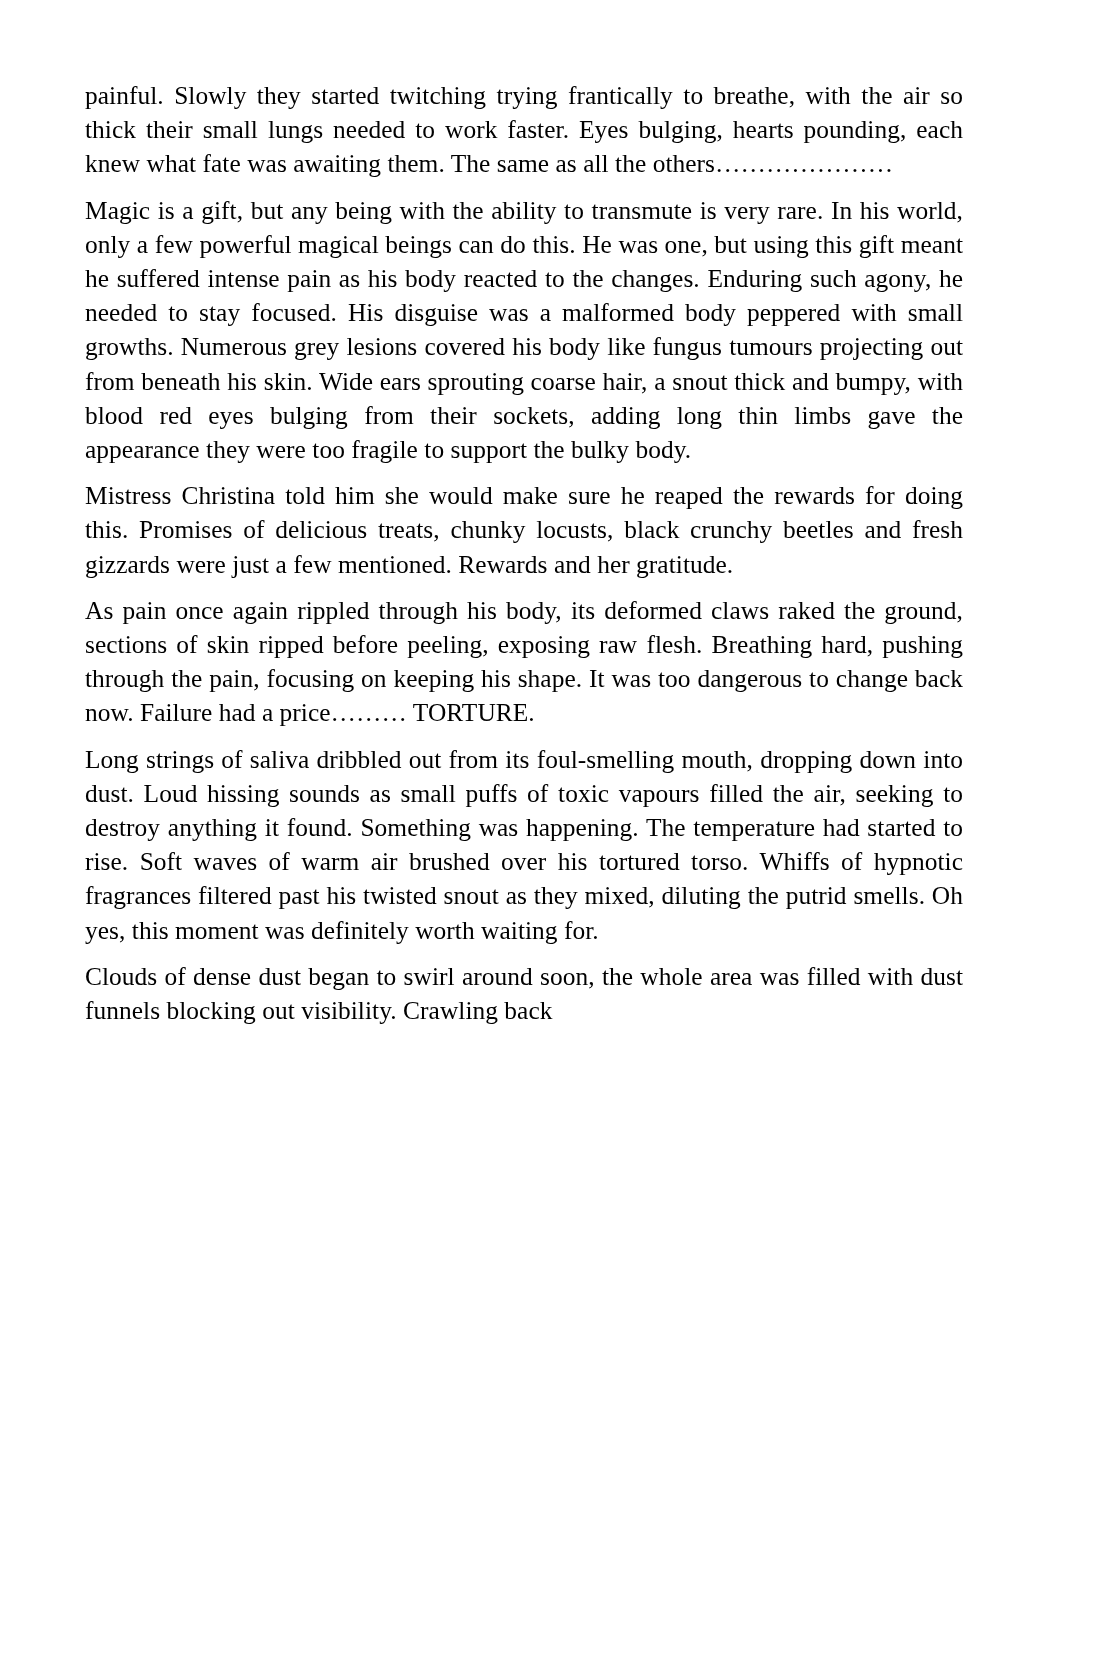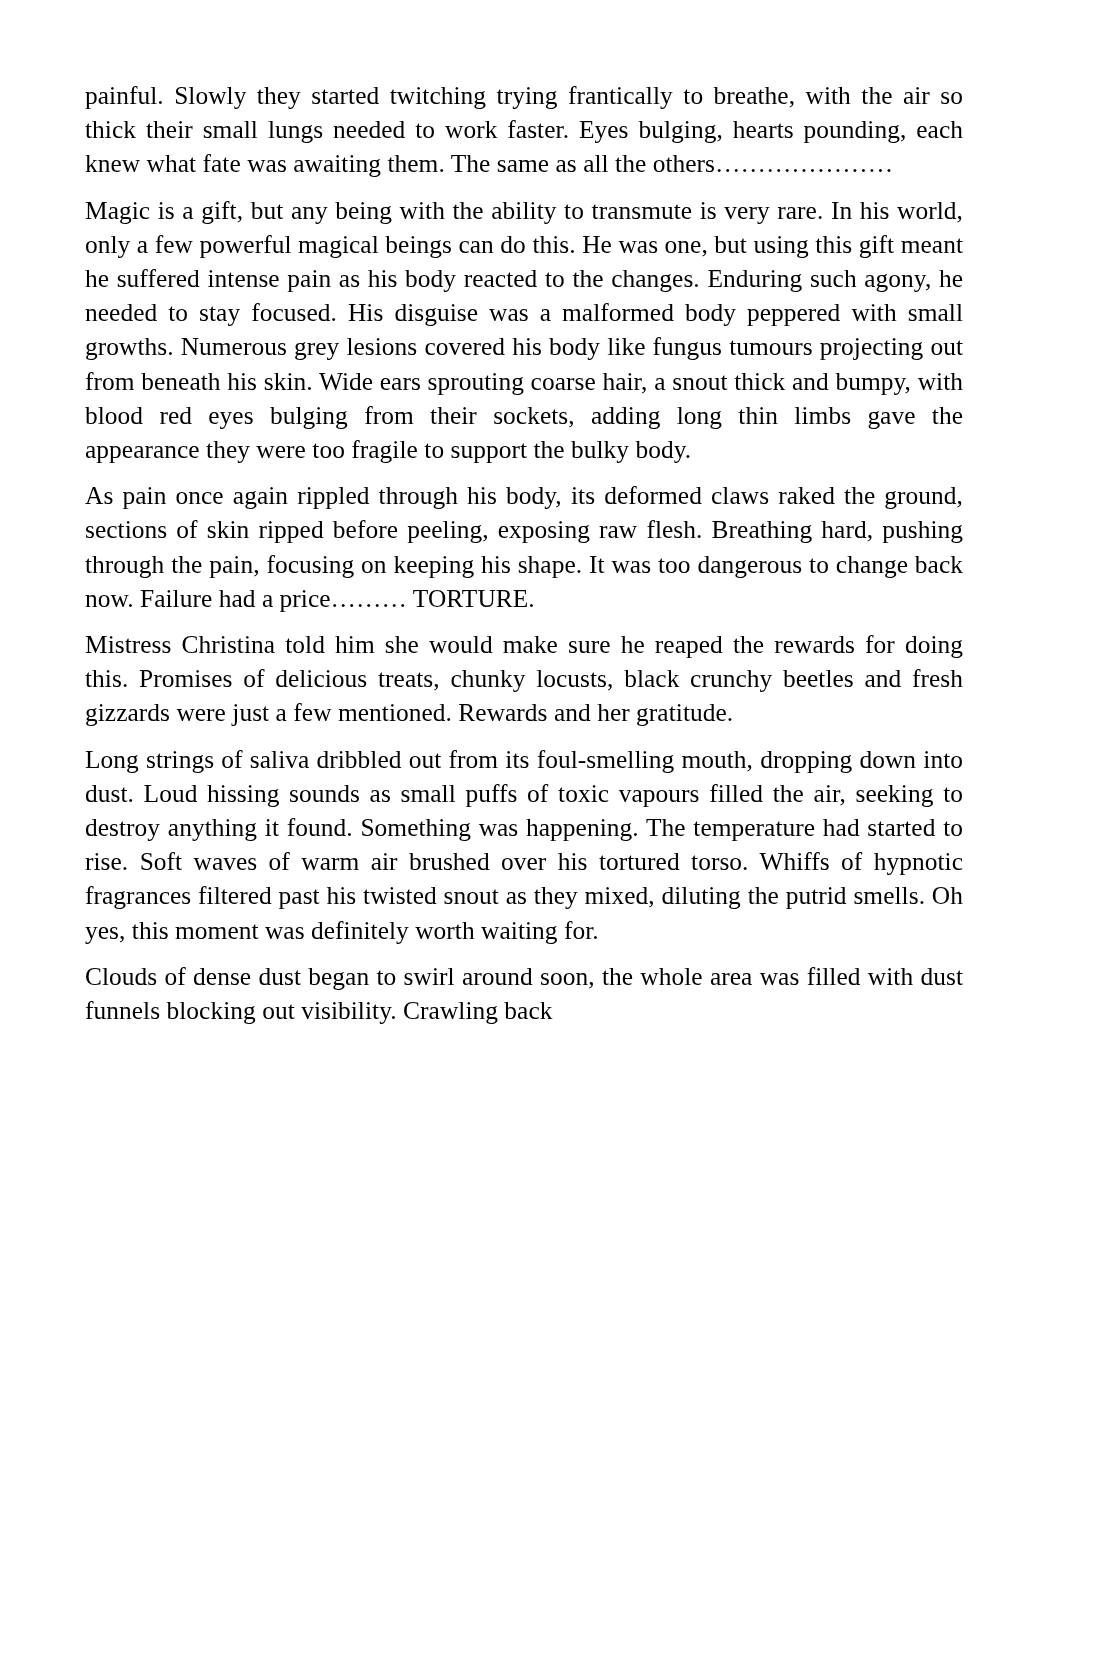--- a/index.html
+++ b/index.html
@@ -51,22 +51,22 @@
 <body>
 
 <div class="page">
   <div class="text-column">
 
     <p class="body-paragraph">painful. Slowly they started twitching trying frantically to breathe, with the air so thick their small lungs needed to work faster. Eyes bulging, hearts pounding, each knew what fate was awaiting them. The same as all the others…………………</p>
 
 
     <p class="body-paragraph">Magic is a gift, but any being with the ability to transmute is very rare. In his world, only a few powerful magical beings can do this. He was one, but using this gift meant he suffered intense pain as his body reacted to the changes. Enduring such agony, he needed to stay focused. His disguise was a malformed body peppered with small growths. Numerous grey lesions covered his body like fungus tumours projecting out from beneath his skin. Wide ears sprouting coarse hair, a snout thick and bumpy, with blood red eyes bulging from their sockets, adding long thin limbs gave the appearance they were too fragile to support the bulky body.</p>
 
+    <p class="body-paragraph">Mistress Christina told him she would make sure he reaped the rewards for doing this. Promises of delicious treats, chunky locusts, black crunchy beetles and fresh gizzards were just a few mentioned. Rewards and her gratitude.</p>
+
     <p class="body-paragraph">As pain once again rippled through his body, its deformed claws raked the ground, sections of skin ripped before peeling, exposing raw flesh. Breathing hard, pushing through the pain, focusing on keeping his shape. It was too dangerous to change back now. Failure had a price……… TORTURE.</p>
-
-    <p class="body-paragraph">Mistress Christina told him she would make sure he reaped the rewards for doing this. Promises of delicious treats, chunky locusts, black crunchy beetles and fresh gizzards were just a few mentioned. Rewards and her gratitude.</p>
 
     <p class="body-paragraph">Long strings of saliva dribbled out from its foul-smelling mouth, dropping down into dust. Loud hissing sounds as small puffs of toxic vapours filled the air, seeking to destroy anything it found. Something was happening. The temperature had started to rise. Soft waves of warm air brushed over his tortured torso. Whiffs of hypnotic fragrances filtered past his twisted snout as they mixed, diluting the putrid smells. Oh yes, this moment was definitely worth waiting for.</p>
 
     <p class="body-paragraph clipped-paragraph">Clouds of dense dust began to swirl around soon, the whole area was filled with dust funnels blocking out visibility. Crawling back</p>
 
   </div>
 </div>
 
 </body></html>

